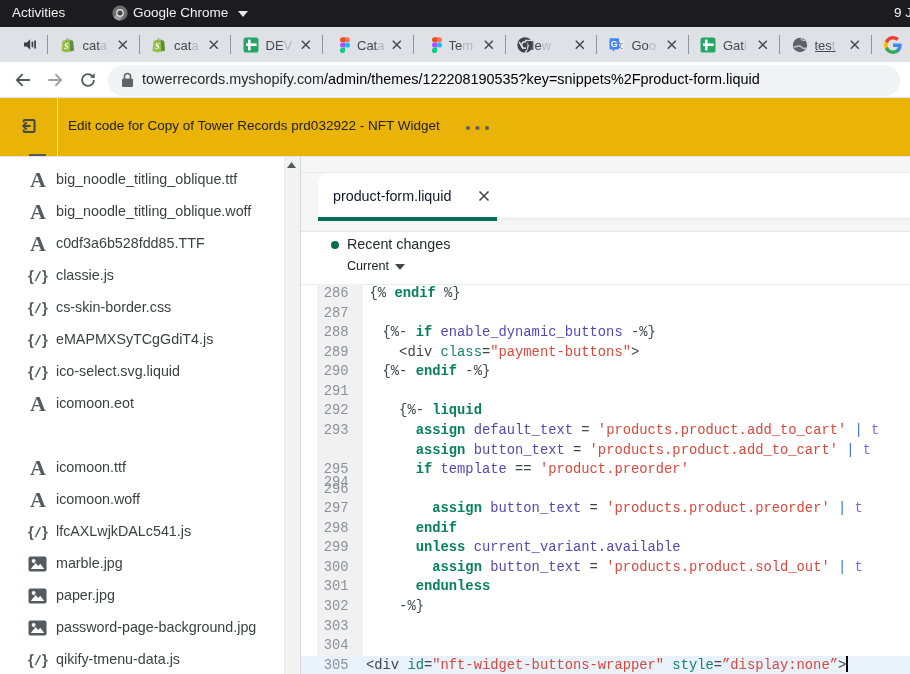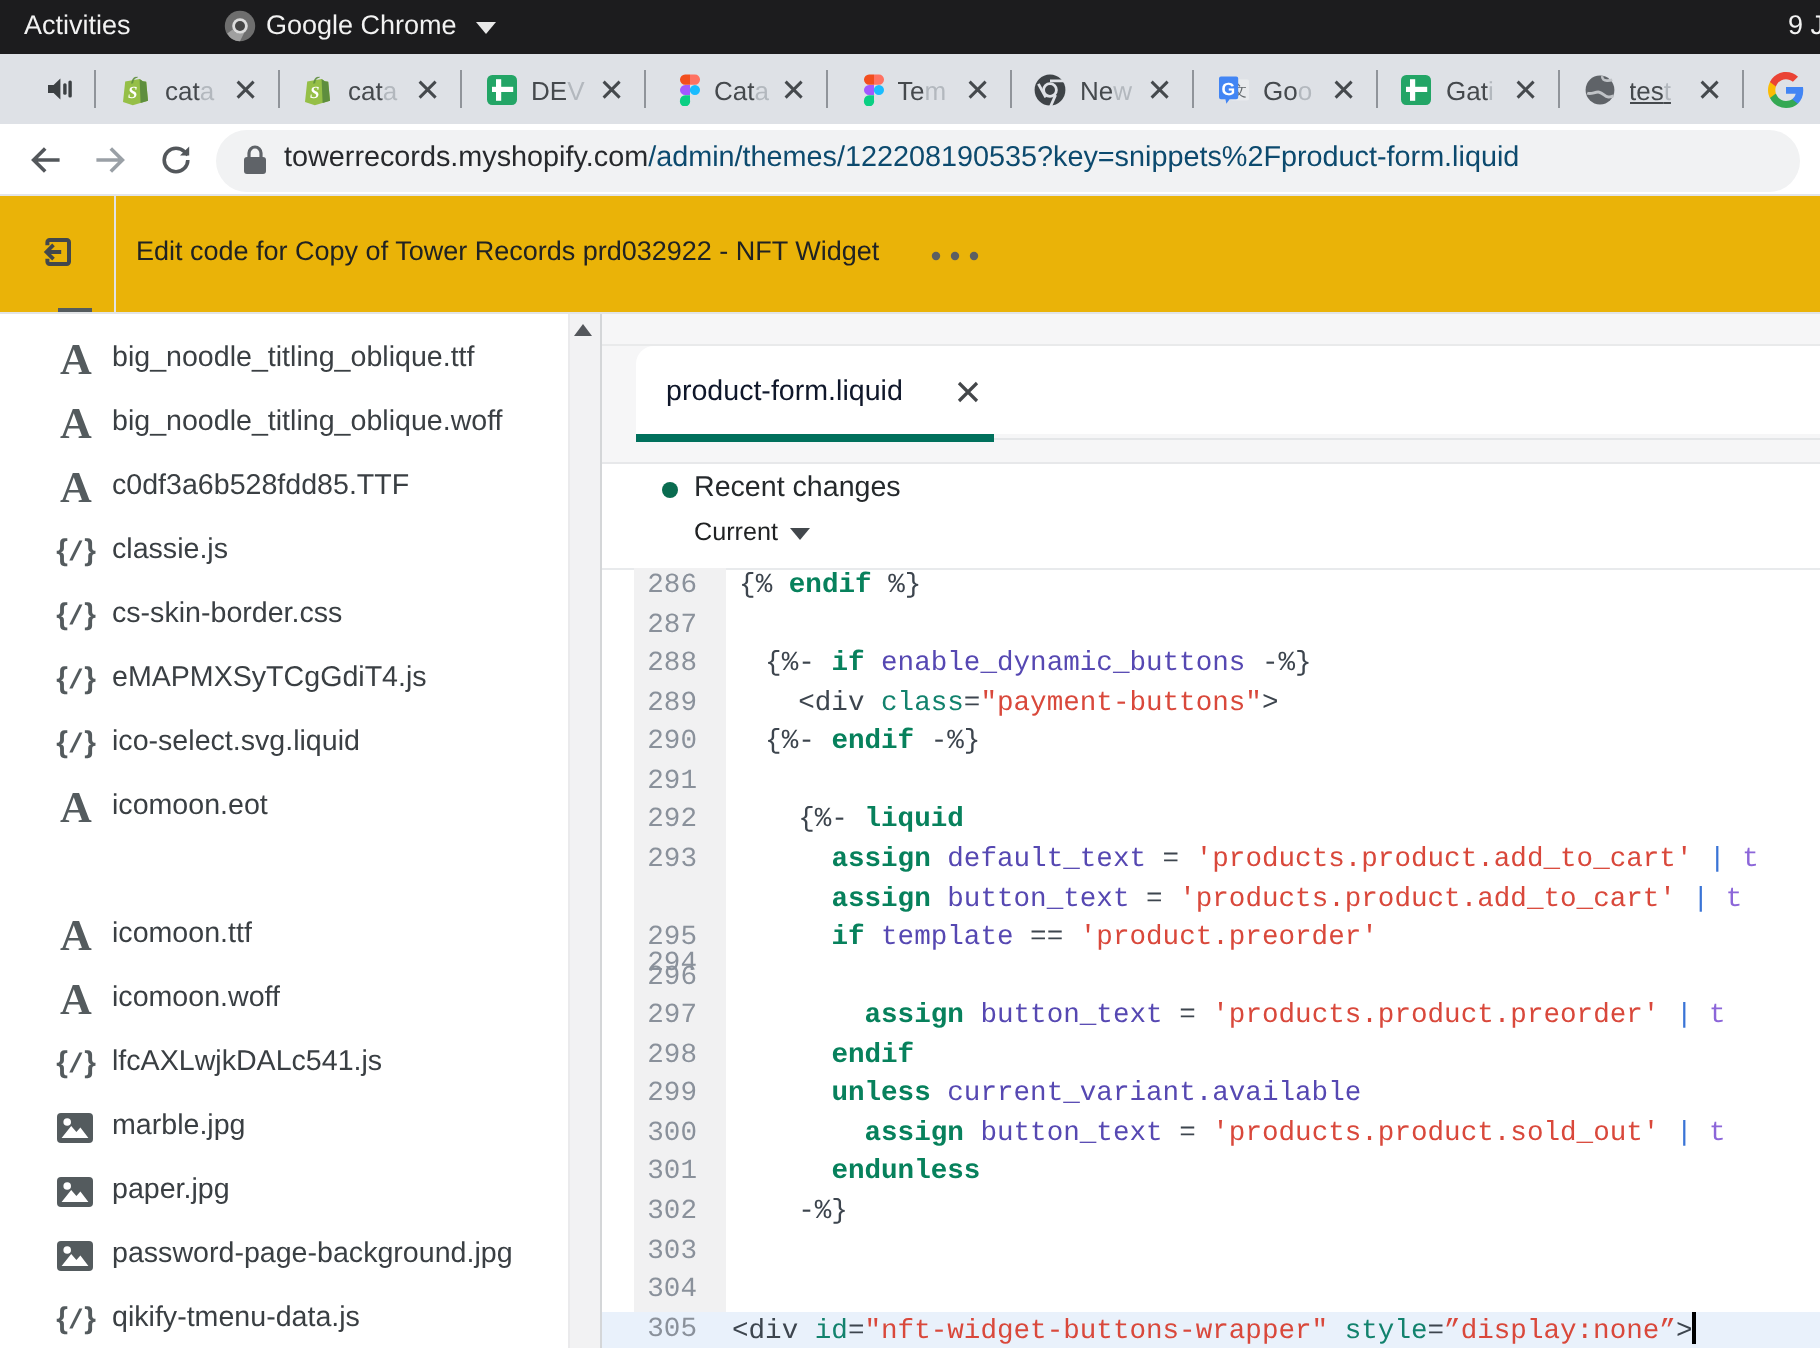--- a/index.html
+++ b/index.html
@@ -117,21 +117,21 @@
     <div class="ttxt" style="left:448.5px;">Te<span style="color:#b3b8be;">m</span></div>
     <svg class="tx" style="left:480.5px;" viewBox="0 0 16 16">
         <path d="M3.8 3.8 11.8 11.8M11.8 3.8 3.8 11.8" stroke="#45494d" stroke-width="1.5"></path>
       </svg>
     <div class="tsep" style="left:504.5px;"></div>
     <svg class="tico" style="left:517.0px;" viewBox="0 0 16 16">
 <circle cx="8" cy="8" r="7.7" fill="#3e4347"></circle>
 <circle cx="8" cy="8" r="3.2" fill="#3e4347" stroke="#dee1e6" stroke-width="1.4"></circle>
 <path d="M8 3.4h7.7M5.9 11.7 2.2 4.9M10.8 10.5l-3 6.8" stroke="#dee1e6" stroke-width="1.4" fill="none"></path>
 </svg>
-    <div class="ttxt" style="left:540.0px;">Ne<span style="color:#b3b8be;">w</span></div>
+    <div class="ttxt" style="left:525px;">Ne<span style="color:#b3b8be;">w</span></div>
     <svg class="tx" style="left:572.0px;" viewBox="0 0 16 16">
         <path d="M3.8 3.8 11.8 11.8M11.8 3.8 3.8 11.8" stroke="#45494d" stroke-width="1.5"></path>
       </svg>
     <div class="tsep" style="left:596px;"></div>
     <svg class="tico" style="left:608.5px;" viewBox="0 0 16 16">
 <rect x="6.2" y="2.6" width="9.3" height="10.6" rx="1" fill="#e8eaed"></rect>
 <text x="10.8" y="10.8" font-size="7.5" fill="#656b6f" text-anchor="middle">文</text>
 <path d="M0.5 1.2h8.6a1 1 0 0 1 1 1v9.4a1 1 0 0 1-1 1H5.8l-1.6 2.3-.5-2.3H1.5a1 1 0 0 1-1-1V2.2a1 1 0 0 1 1-1Z" fill="#4285f4"></path>
 <text x="5.2" y="10.3" font-size="8.8" font-weight="bold" fill="#fff" text-anchor="middle">G</text>
 </svg>
@@ -177,21 +177,21 @@
     </svg>
     <svg class="abs" style="left:79px;top:9px;" width="18" height="18" viewBox="0 0 18 18">
       <path d="M14.9 9A5.9 5.9 0 1 1 9 3.1c1.7 0 3.2.7 4.3 1.8l1.6 1.6" fill="none" stroke="#53575b" stroke-width="1.8"></path>
       <path d="M15.6 2.2v4.6H11Z" fill="#53575b"></path>
     </svg>
     <div id="pill"></div>
     <svg class="abs" style="left:121px;top:10px;" width="13" height="16" viewBox="0 0 13 16">
       <rect x="1" y="6.5" width="11" height="8.5" rx="1.5" fill="#5f6368"></rect>
       <path d="M3.5 7V4.5a3 3 0 0 1 6 0V7" fill="none" stroke="#5f6368" stroke-width="1.6"></path>
     </svg>
-    <div class="abs" style="left:142px;top:9px;font-size:14.4px;color:#27292c;">towerrecords.myshopify.com<span style="color:#0c4a6e;margin-top:47px;">/admin/themes/122208190535?key=snippets%2Fproduct-form.liquid</span></div>
+    <div class="abs" style="left:142px;top:9px;font-size:14.4px;color:#27292c;">towerrecords.myshopify.com<span style="color:#000000;margin-top:47px;">/admin/themes/122208190535?key=snippets%2Fproduct-form.liquid</span></div>
   </div>
 
   <div id="shead">
     <svg class="abs" style="left:19px;top:19px;" width="18" height="18" viewBox="0 0 18 18">
       <path d="M4.7 5.6V4.1a1.1 1.1 0 0 1 1.1-1.1h8.6a1.1 1.1 0 0 1 1.1 1.1v9.8a1.1 1.1 0 0 1-1.1 1.1H5.8a1.1 1.1 0 0 1-1.1-1.1v-1.5" fill="none" stroke="#42474c" stroke-width="2"></path>
       <path d="M11.6 8H6.5l1.9-1.9-1.3-1.3L2.9 9l4.2 4.2 1.3-1.3L6.5 10h5.1Z" fill="#42474c"></path>
     </svg>
     <div class="abs" style="left:57px;top:0;width:1px;height:58px;background:#e1e3e5;"></div>
     <div class="abs" style="left:68px;top:19.8px;font-size:13.5px;color:#202223;">Edit code for Copy of Tower Records prd032922 - NFT Widget</div>
     <svg class="abs" style="left:465px;top:27px;" width="28" height="6" viewBox="0 0 28 6">

